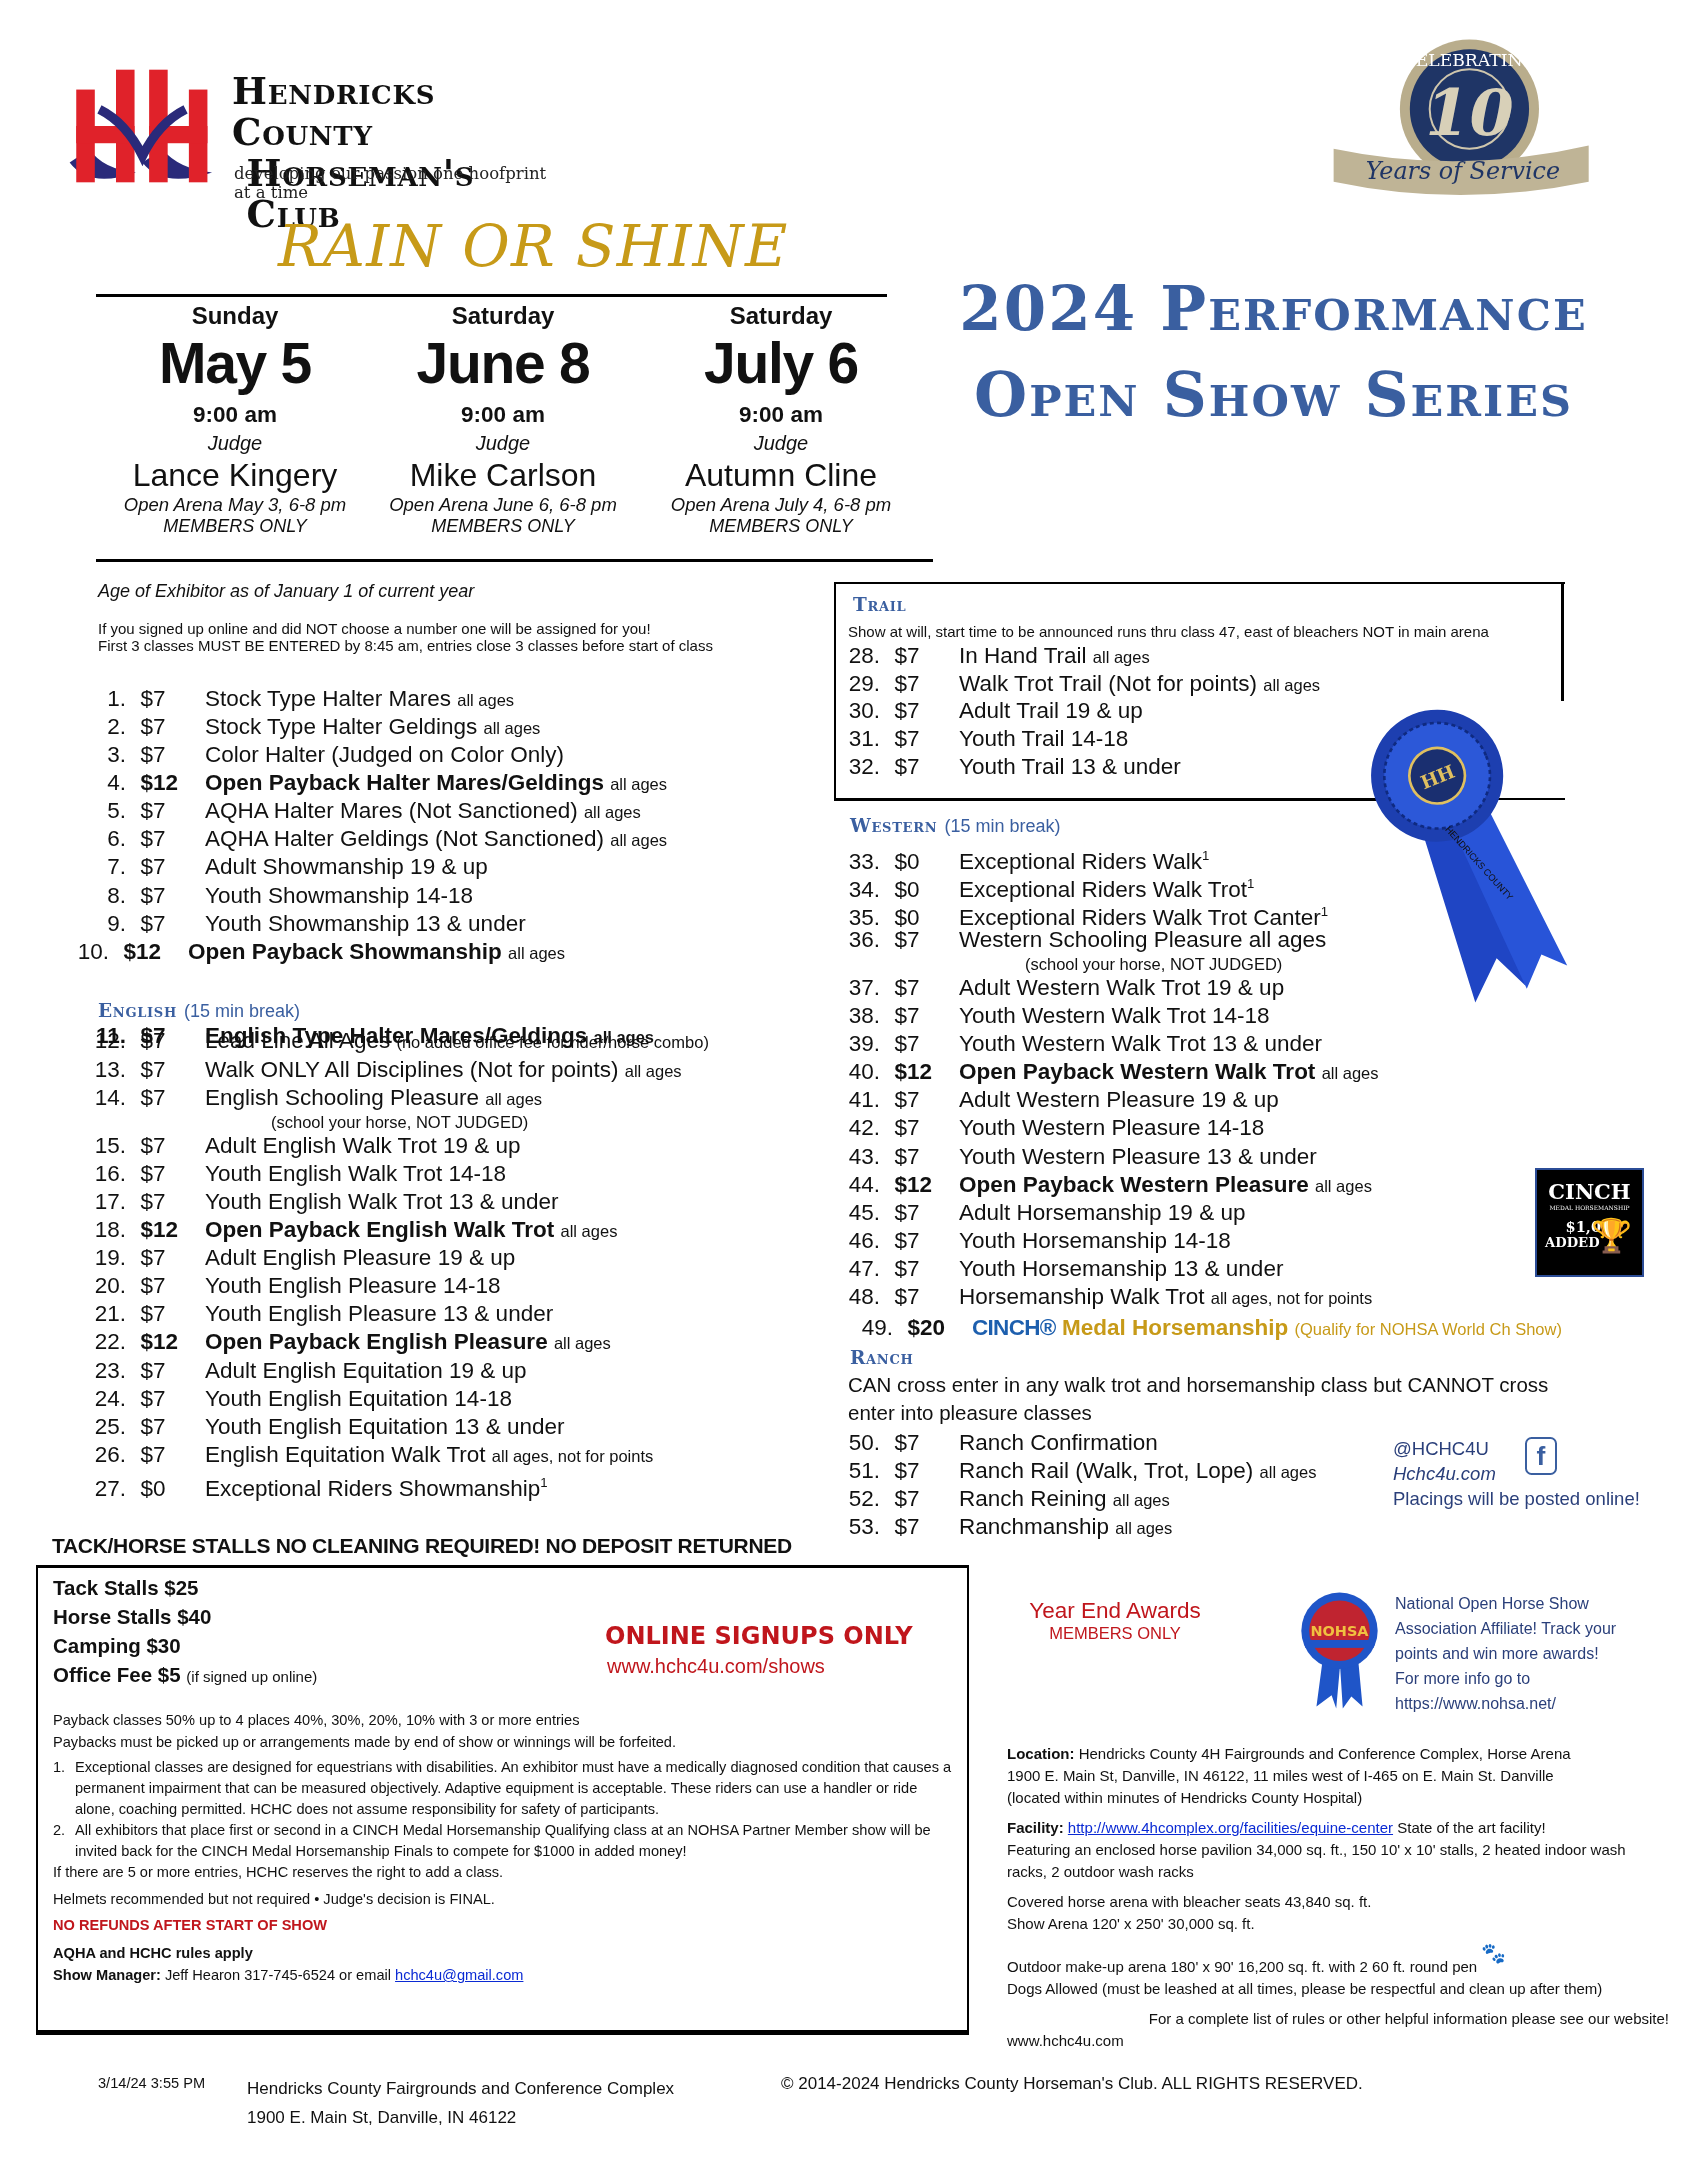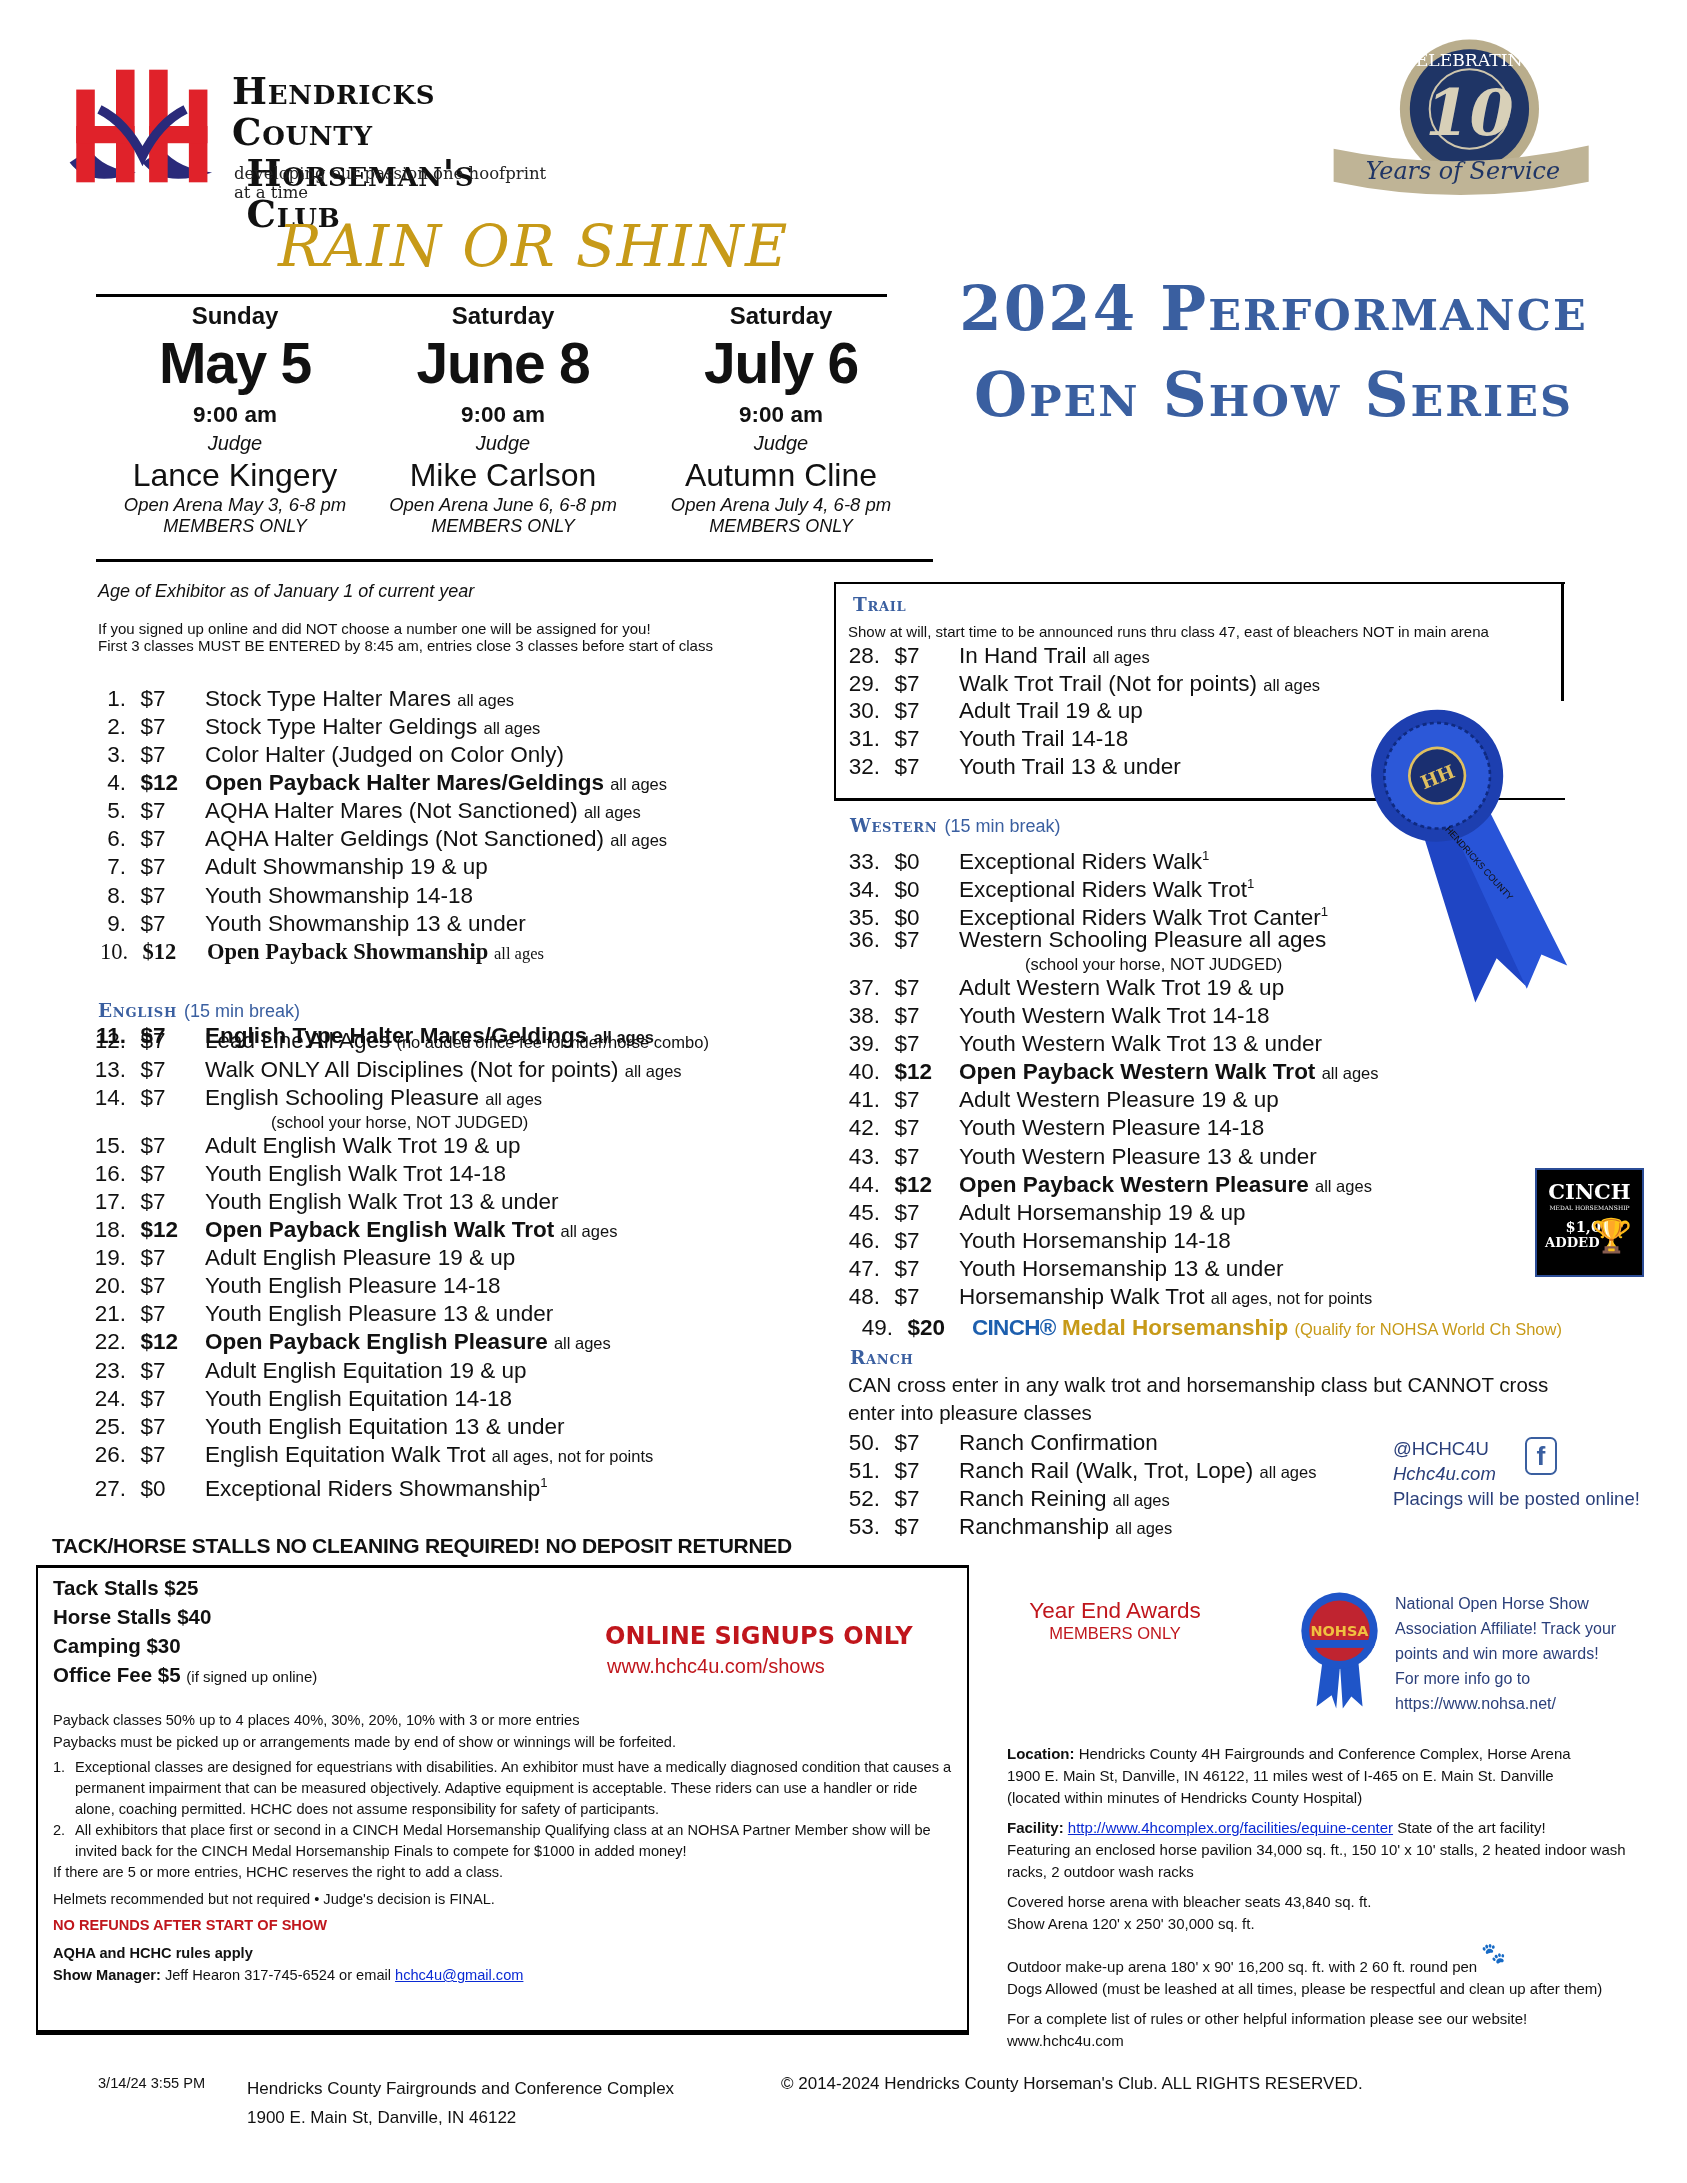--- a/index.html
+++ b/index.html
@@ -146,21 +146,21 @@
 <div id="left-classes">
     <div class="cls" style="left: 73px; top: 685px;"><span class="num">1.</span><span class="fee">$7</span><span class="nm"><span class="main">Stock Type Halter Mares</span> <span class="sm">all ages</span></span></div>
     <div class="cls" style="left: 73px; top: 713px;"><span class="num">2.</span><span class="fee">$7</span><span class="nm"><span class="main">Stock Type Halter Geldings</span> <span class="sm">all ages</span></span></div>
     <div class="cls" style="left: 73px; top: 741px;"><span class="num">3.</span><span class="fee">$7</span><span class="nm"><span class="main">Color Halter (Judged on Color Only)</span></span></div>
     <div class="cls bold" style="left: 73px; top: 769px;"><span class="num">4.</span><span class="fee">$12</span><span class="nm"><span class="main">Open Payback Halter Mares/Geldings</span> <span class="sm">all ages</span></span></div>
     <div class="cls" style="left: 73px; top: 797px;"><span class="num">5.</span><span class="fee">$7</span><span class="nm"><span class="main">AQHA Halter Mares (Not Sanctioned)</span> <span class="sm">all ages</span></span></div>
     <div class="cls" style="left: 73px; top: 825px;"><span class="num">6.</span><span class="fee">$7</span><span class="nm"><span class="main">AQHA Halter Geldings (Not Sanctioned)</span> <span class="sm">all ages</span></span></div>
     <div class="cls" style="left: 73px; top: 853px;"><span class="num">7.</span><span class="fee">$7</span><span class="nm"><span class="main">Adult Showmanship 19 &amp; up</span></span></div>
     <div class="cls" style="left: 73px; top: 882px;"><span class="num">8.</span><span class="fee">$7</span><span class="nm"><span class="main">Youth Showmanship 14-18</span></span></div>
     <div class="cls" style="left: 73px; top: 910px;"><span class="num">9.</span><span class="fee">$7</span><span class="nm"><span class="main">Youth Showmanship 13 &amp; under</span></span></div>
-    <div class="cls bold" style="left: 75px; top: 938px; font-family: Liberation Serif, serif;"><span class="num">10.</span><span class="fee">$12</span><span class="nm"><span class="main">Open Payback Showmanship</span> <span class="sm">all ages</span></span></div>
+    <div class="cls bold" style="left: 56px; top: 938px;"><span class="num">10.</span><span class="fee">$12</span><span class="nm"><span class="main">Open Payback Showmanship</span> <span class="sm">all ages</span></span></div>
     <div class="cls" style="left: 73px; top: 1022px; font-weight: bold;"><span class="num">11.</span><span class="fee">$7</span><span class="nm"><span class="main">English Type Halter Mares/Geldings</span> <span class="sm">all ages</span></span></div>
   </div>
 <div class="sec-head" style="left: 98px; top: 1000px;">
   <span style="font-variant: small-caps;">English</span>
   <span class="brk">(15 min break)</span>
 </div>
 <div id="english-classes">
     <div class="cls" style="left: 73px; top: 1027px;"><span class="num">12.</span><span class="fee">$7</span><span class="nm"><span class="main">Lead Line All Ages</span> <span class="sm">(no added office fee for rider/horse combo)</span></span></div>
     <div class="cls" style="left: 73px; top: 1056px;"><span class="num">13.</span><span class="fee">$7</span><span class="nm"><span class="main">Walk ONLY All Disciplines (Not for points)</span> <span class="sm">all ages</span></span></div>
     <div class="cls" style="left: 73px; top: 1084px;"><span class="num">14.</span><span class="fee">$7</span><span class="nm"><span class="main">English Schooling Pleasure</span> <span class="sm">all ages</span></span><span class="sub">(school your horse, NOT JUDGED)</span></div>
@@ -321,21 +321,21 @@
 <div class="abs" style="left: 1007px; top: 1743px; width: 662px; font-size: 15px; line-height: 22px;">
   <div><span style="font-weight: bold;">Location:</span> <span>Hendricks County 4H Fairgrounds and Conference Complex, Horse Arena</span></div>
   <div>1900 E. Main St, Danville, IN 46122, 11 miles west of I-465 on E. Main St. Danville</div>
   <div>(located within minutes of Hendricks County Hospital)</div>
   <div style="margin-top: 8px;"><span style="font-weight: bold;">Facility:</span> <a>http://www.4hcomplex.org/facilities/equine-center</a> <span>State of the art facility!</span></div>
   <div>Featuring an enclosed horse pavilion 34,000 sq. ft., 150 10' x 10' stalls, 2 heated indoor wash racks, 2 outdoor wash racks</div>
   <div style="margin-top: 8px;">Covered horse arena with bleacher seats 43,840 sq. ft.</div>
   <div>Show Arena 120' x 250' 30,000 sq. ft.</div>
   <div style="margin-top: 18.5px;"><span>Outdoor make-up arena 180' x 90' 16,200 sq. ft. with 2 60 ft. round pen</span> <span style="font-size: 20px; position: relative; top: -12px;">🐾</span></div>
   <div>Dogs Allowed (must be leashed at all times, please be respectful and clean up after them)</div>
-  <div style="margin-top: 8px;">For a complete list of rules or other helpful information please see our website!</div>
+  <div style="margin-top: 8px; text-align: right;">For a complete list of rules or other helpful information please see our website!</div>
   <div>www.hchc4u.com</div>
 </div>
 
 <div class="abs" style="left: 98px; top: 2075px; font-size: 14.6px;">3/14/24 3:55 PM</div>
 <div class="abs" style="left: 247px; top: 2074px; font-size: 17px; line-height: 29px;">
   <div>Hendricks County Fairgrounds and Conference Complex</div>
   <div>1900 E. Main St, Danville, IN 46122</div>
 </div>
 <div class="abs" style="left: 781px; top: 2074px; font-size: 17px;">© 2014-2024 Hendricks County Horseman's Club.  ALL RIGHTS RESERVED.</div>
 

